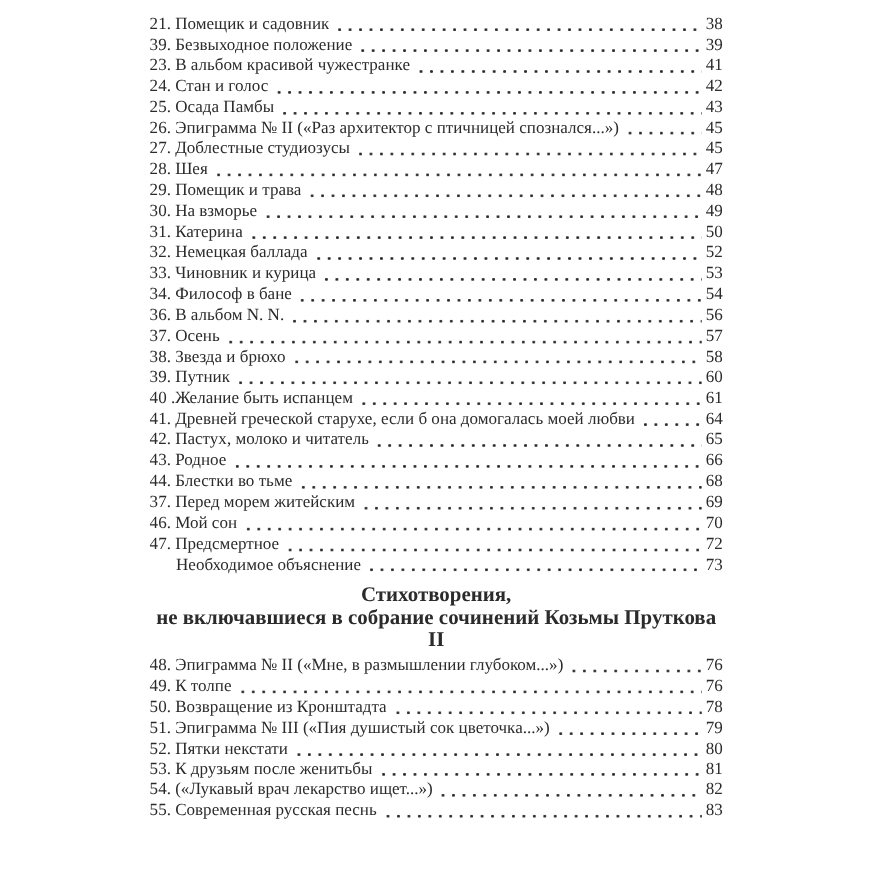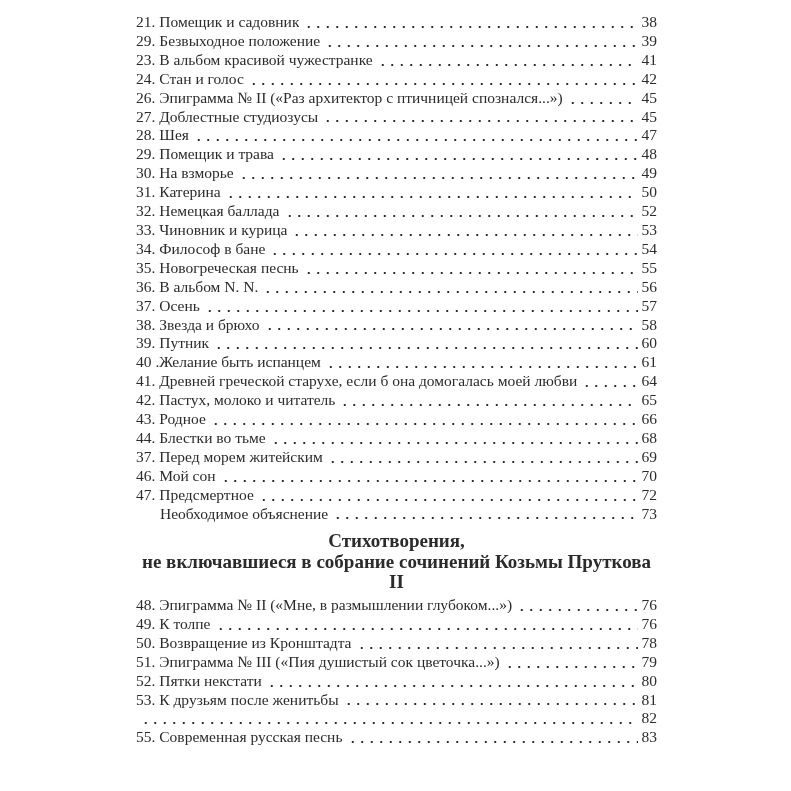--- a/index.html
+++ b/index.html
@@ -63,35 +63,40 @@
 <body>
 
 <div class="page">
   <div class="toc" id="toc-root">
       <div class="toc-row">
         <span class="toc-label">21. Помещик и садовник</span>
         <span class="leader"></span>
         <span class="toc-page">38</span>
       </div>
       <div class="toc-row">
-        <span class="toc-label">29. Безвыходное положение</span>
+        <span class="toc-label">39. Безвыходное положение</span>
         <span class="leader"></span>
         <span class="toc-page">39</span>
       </div>
       <div class="toc-row">
         <span class="toc-label">23. В альбом красивой чужестранке</span>
         <span class="leader"></span>
         <span class="toc-page">41</span>
       </div>
       <div class="toc-row">
         <span class="toc-label">24. Стан и голос</span>
         <span class="leader"></span>
         <span class="toc-page">42</span>
       </div>
       <div class="toc-row">
+        <span class="toc-label">25. Осада Памбы</span>
+        <span class="leader"></span>
+        <span class="toc-page">43</span>
+      </div>
+      <div class="toc-row">
         <span class="toc-label">26. Эпиграмма № II («Раз архитектор с птичницей спознался...»)</span>
         <span class="leader"></span>
         <span class="toc-page">45</span>
       </div>
       <div class="toc-row">
         <span class="toc-label">27. Доблестные студиозусы</span>
         <span class="leader"></span>
         <span class="toc-page">45</span>
       </div>
       <div class="toc-row">
@@ -121,25 +126,20 @@
       </div>
       <div class="toc-row">
         <span class="toc-label">33. Чиновник и курица</span>
         <span class="leader"></span>
         <span class="toc-page">53</span>
       </div>
       <div class="toc-row">
         <span class="toc-label">34. Философ в бане</span>
         <span class="leader"></span>
         <span class="toc-page">54</span>
-      </div>
-      <div class="toc-row">
-        <span class="toc-label">35. Новогреческая песнь</span>
-        <span class="leader"></span>
-        <span class="toc-page">55</span>
       </div>
       <div class="toc-row">
         <span class="toc-label">36. В альбом N. N.</span>
         <span class="leader"></span>
         <span class="toc-page">56</span>
       </div>
       <div class="toc-row">
         <span class="toc-label">37. Осень</span>
         <span class="leader"></span>
         <span class="toc-page">57</span>
@@ -228,20 +228,21 @@
         <span class="toc-label">52. Пятки некстати</span>
         <span class="leader"></span>
         <span class="toc-page">80</span>
       </div>
       <div class="toc-row">
         <span class="toc-label">53. К друзьям после женитьбы</span>
         <span class="leader"></span>
         <span class="toc-page">81</span>
       </div>
       <div class="toc-row">
+        <span class="toc-label">54. («Лукавый врач лекарство ищет...»)</span>
         <span class="leader"></span>
         <span class="toc-page">82</span>
       </div>
       <div class="toc-row">
         <span class="toc-label">55. Современная русская песнь</span>
         <span class="leader"></span>
         <span class="toc-page">83</span>
       </div>
     </div>
 </div>

